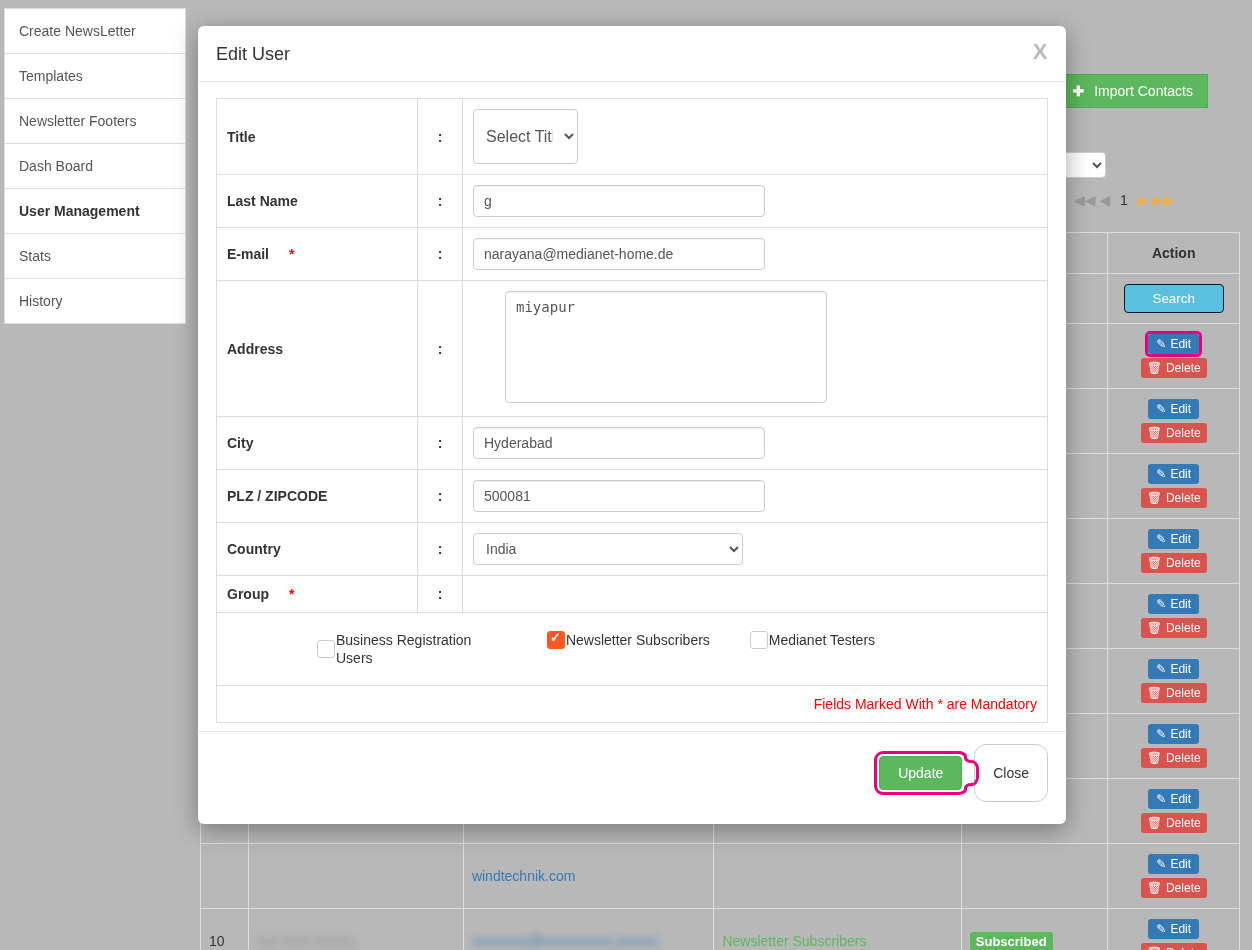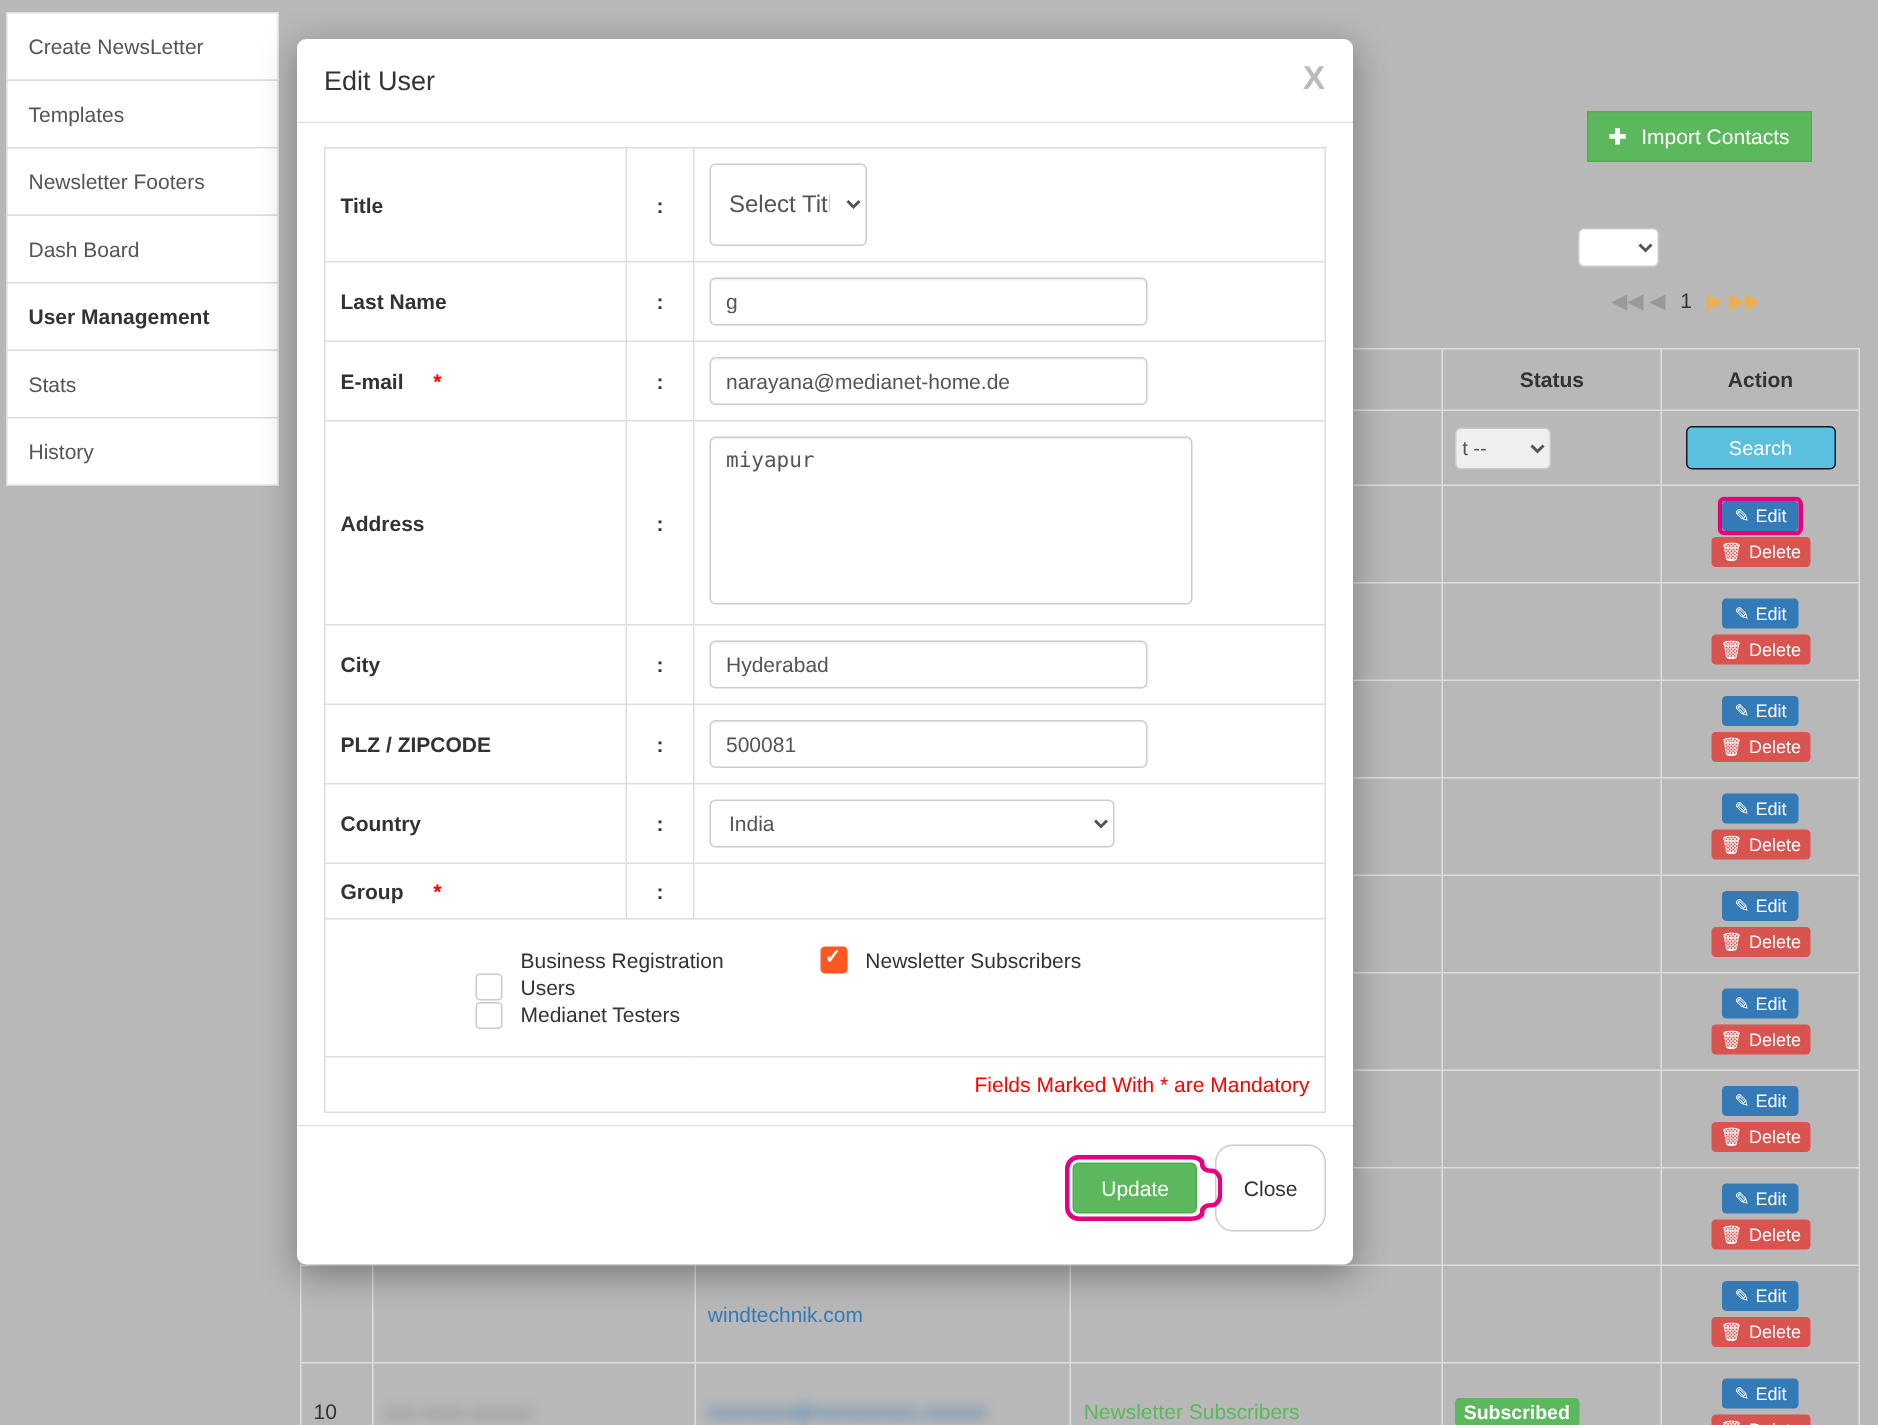--- a/index.html
+++ b/index.html
@@ -167,21 +167,21 @@
     inset: 0;
     background: rgba(0,0,0,0.28);
     pointer-events: none;
   }
 
   
   .modal {
     position: absolute;
     left: 198px;
     top: 26px;
-    width: 704px;
+    width: 868px;
     background: #fff;
     border-radius: 6px;
     box-shadow: 0 6px 24px rgba(0,0,0,0.35);
     z-index: 10;
   }
   .modal-header {
     padding: 18px 18px 16px 18px;
     border-bottom: 1px solid #e5e5e5;
     position: relative;
   }
@@ -244,26 +244,27 @@
     border: 1px solid #ccc;
     border-radius: 4px;
     font-size: 14px;
     color: #555;
     background: #fff;
   }
   textarea.form-control {
     width: 300px;
     height: 96px;
     resize: none;
+    margin-left: 32px;
   }
   .groups-row td { padding: 18px 12px; }
   .check-wrap {
     display: inline-flex;
-    align-items: flex-end;
-    gap: 12px;
+    align-items: center;
+    gap: 1px;
     margin-right: 36px;
     vertical-align: top;
     max-width: 190px;
   }
   .check-wrap .cb {
     width: 16px; height: 16px;
     border: 1px solid #ccc;
     border-radius: 3px;
     display: inline-block;
     position: relative;

